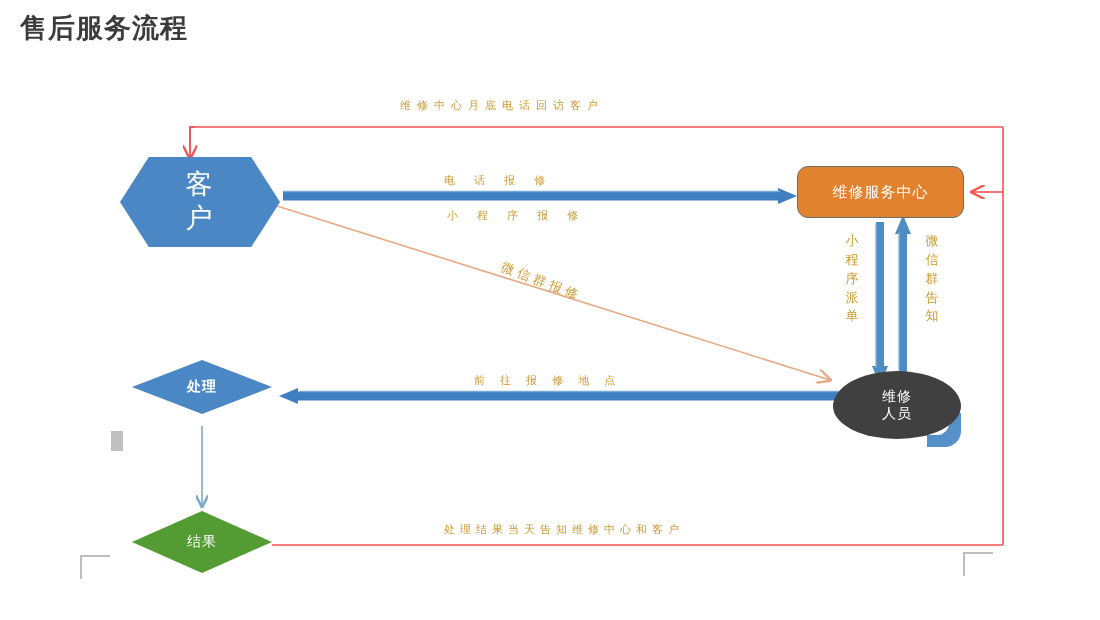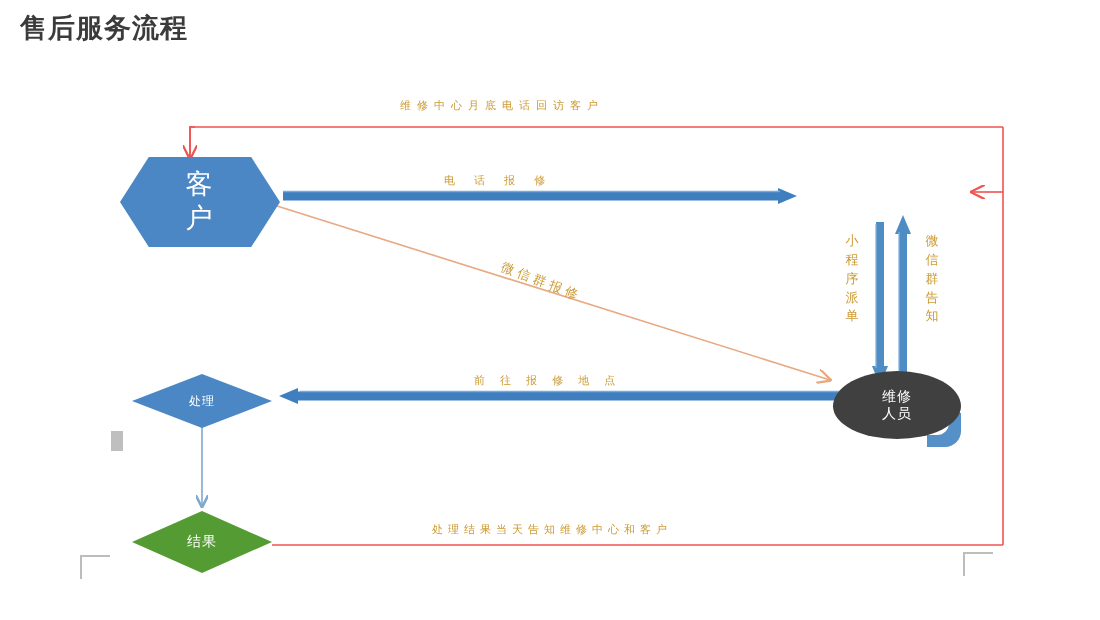--- a/index.html
+++ b/index.html
@@ -47,24 +47,24 @@
   .staff-tail{
     position:absolute;left:927px;top:413px;width:34px;height:34px;
     background:#5590c8;border-radius:0 0 16px 0;
   }
   .staff-tail-cut{
     position:absolute;left:927px;top:413px;width:22px;height:22px;
     background:#ffffff;border-radius:0 0 12px 0;
   }
 
   .diamond-proc{
-    width:140px;height:54px;left:132px;top:374px;
+    width:140px;height:54px;left:132px;top:360px;
     background:#4a87c4;
     clip-path:polygon(50% 0%,100% 50%,50% 100%,0% 50%);
-    font-size:12px;letter-spacing:1px;
+    font-size:14px;letter-spacing:1px;font-weight:bold;
   }
   .diamond-result{
     width:140px;height:62px;left:132px;top:511px;
     background:#549b33;
     clip-path:polygon(50% 0%,100% 50%,50% 100%,0% 50%);
     font-size:14px;letter-spacing:1px;
   }
 
   
   .glabel{
@@ -149,20 +149,23 @@
     <path d="M202,426 L202,506" fill="none" stroke="#7fa8cd" stroke-width="1.6" marker-end="url(#lightBlueArrow)"></path>
   </svg>
 
   <div class="node hexagon">
     <div>
       <span>客</span>
       <span>户</span>
     </div>
   </div>
 
+  <div class="node service-center">
+    <span>维修服务中心</span>
+  </div>
 
   <div class="staff-tail"></div>
   <div class="staff-tail-cut"></div>
   <div class="node staff-cloud">
     <div>
       <div>维修</div>
       <div>人员</div>
     </div>
   </div>
 
@@ -171,20 +174,21 @@
   </div>
 
   <div class="node diamond-result">
     <span>结果</span>
   </div>
 
   <div class="glabel" style="left:400px;top:98px;letter-spacing:6px;">维修中心月底电话回访客户</div>
 
   <div class="glabel" style="left:444px;top:173px;letter-spacing:8px;">电 话 报 修</div>
 
+  <div class="glabel" style="left:447px;top:208px;letter-spacing:8px;">小 程 序 报 修</div>
 
   <div class="rot-label" style="left:505px;top:258px;">微信群报修</div>
 
   <div class="vlabel" style="left:844px;top:232px;">
     <div>小</div>
     <div>程</div>
     <div>序</div>
     <div>派</div>
     <div>单</div>
   </div>
@@ -192,20 +196,20 @@
   <div class="vlabel" style="left:924px;top:232px;">
     <div>微</div>
     <div>信</div>
     <div>群</div>
     <div>告</div>
     <div>知</div>
   </div>
 
   <div class="glabel" style="left:474px;top:373px;letter-spacing:6px;">前 往 报 修 地 点</div>
 
-  <div class="glabel" style="left:432px;top:522px;letter-spacing:5px;">处理结果当天告知维修中心和客户</div>
+  <div class="glabel" style="left:444px;top:522px;letter-spacing:5px;">处理结果当天告知维修中心和客户</div>
 
 
   <div class="gray-box"></div>
   <div class="corner bl"></div>
   <div class="corner br"></div>
 
 </div>
 
 </body></html>

